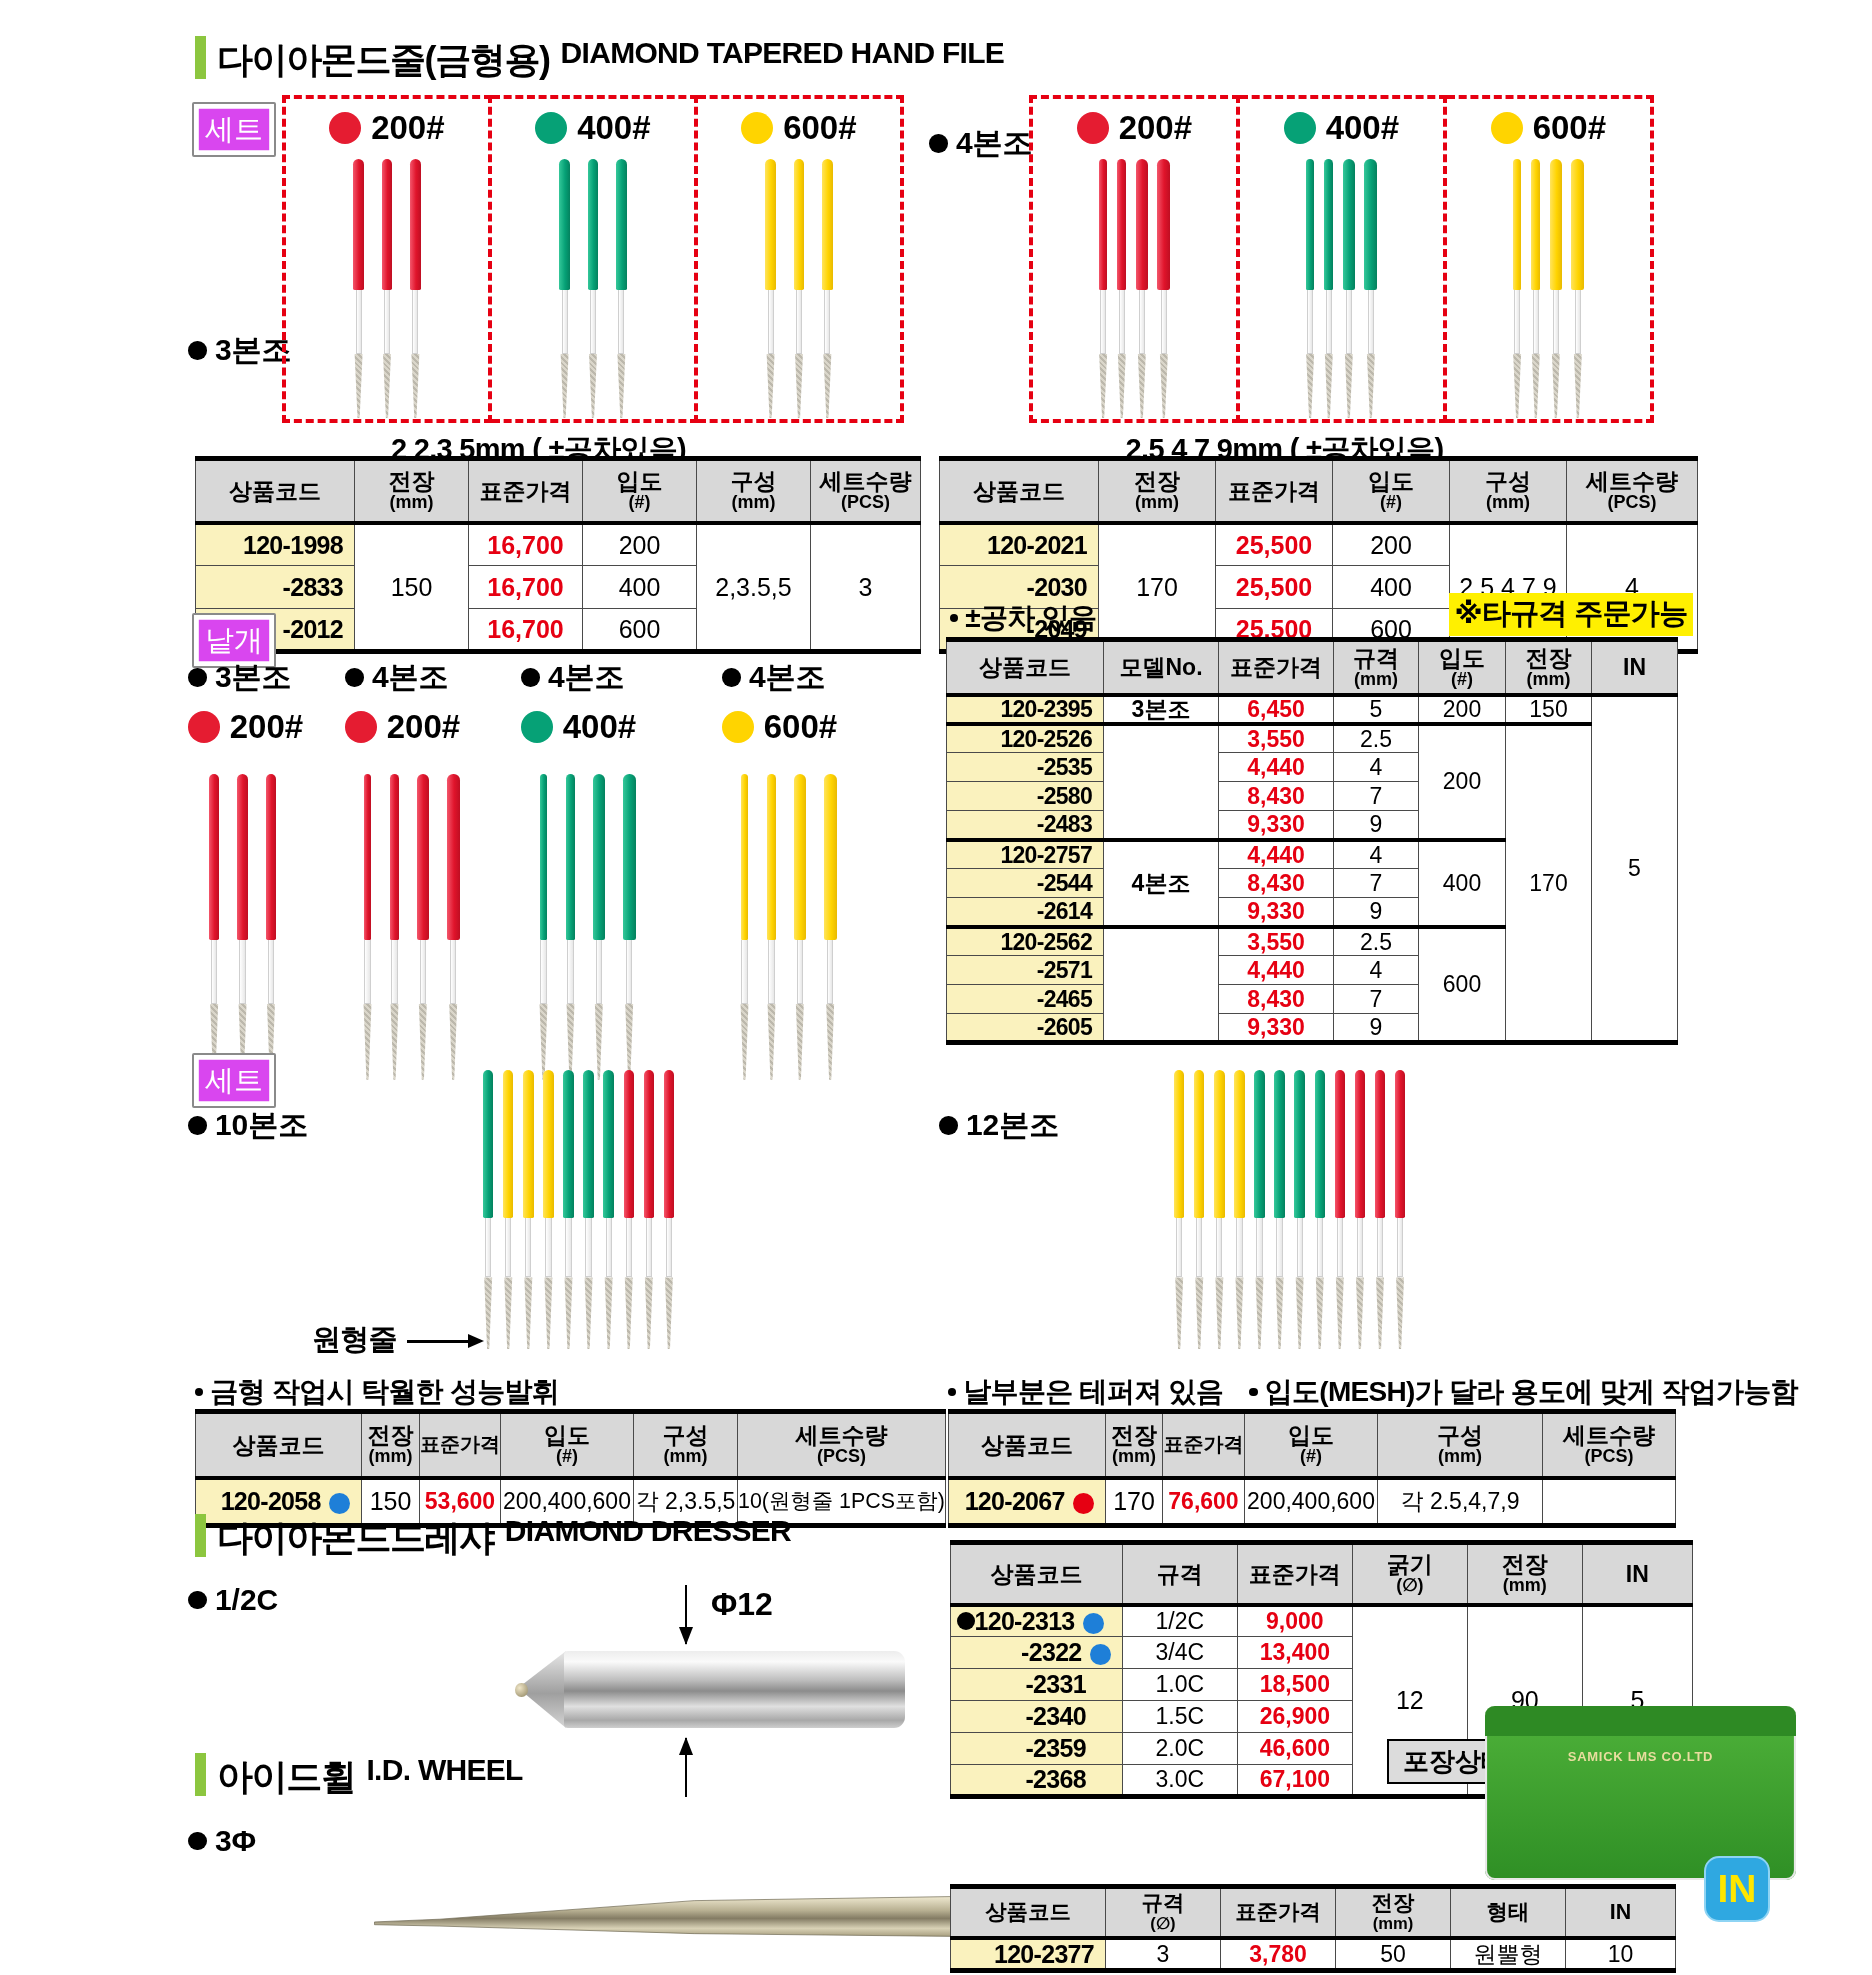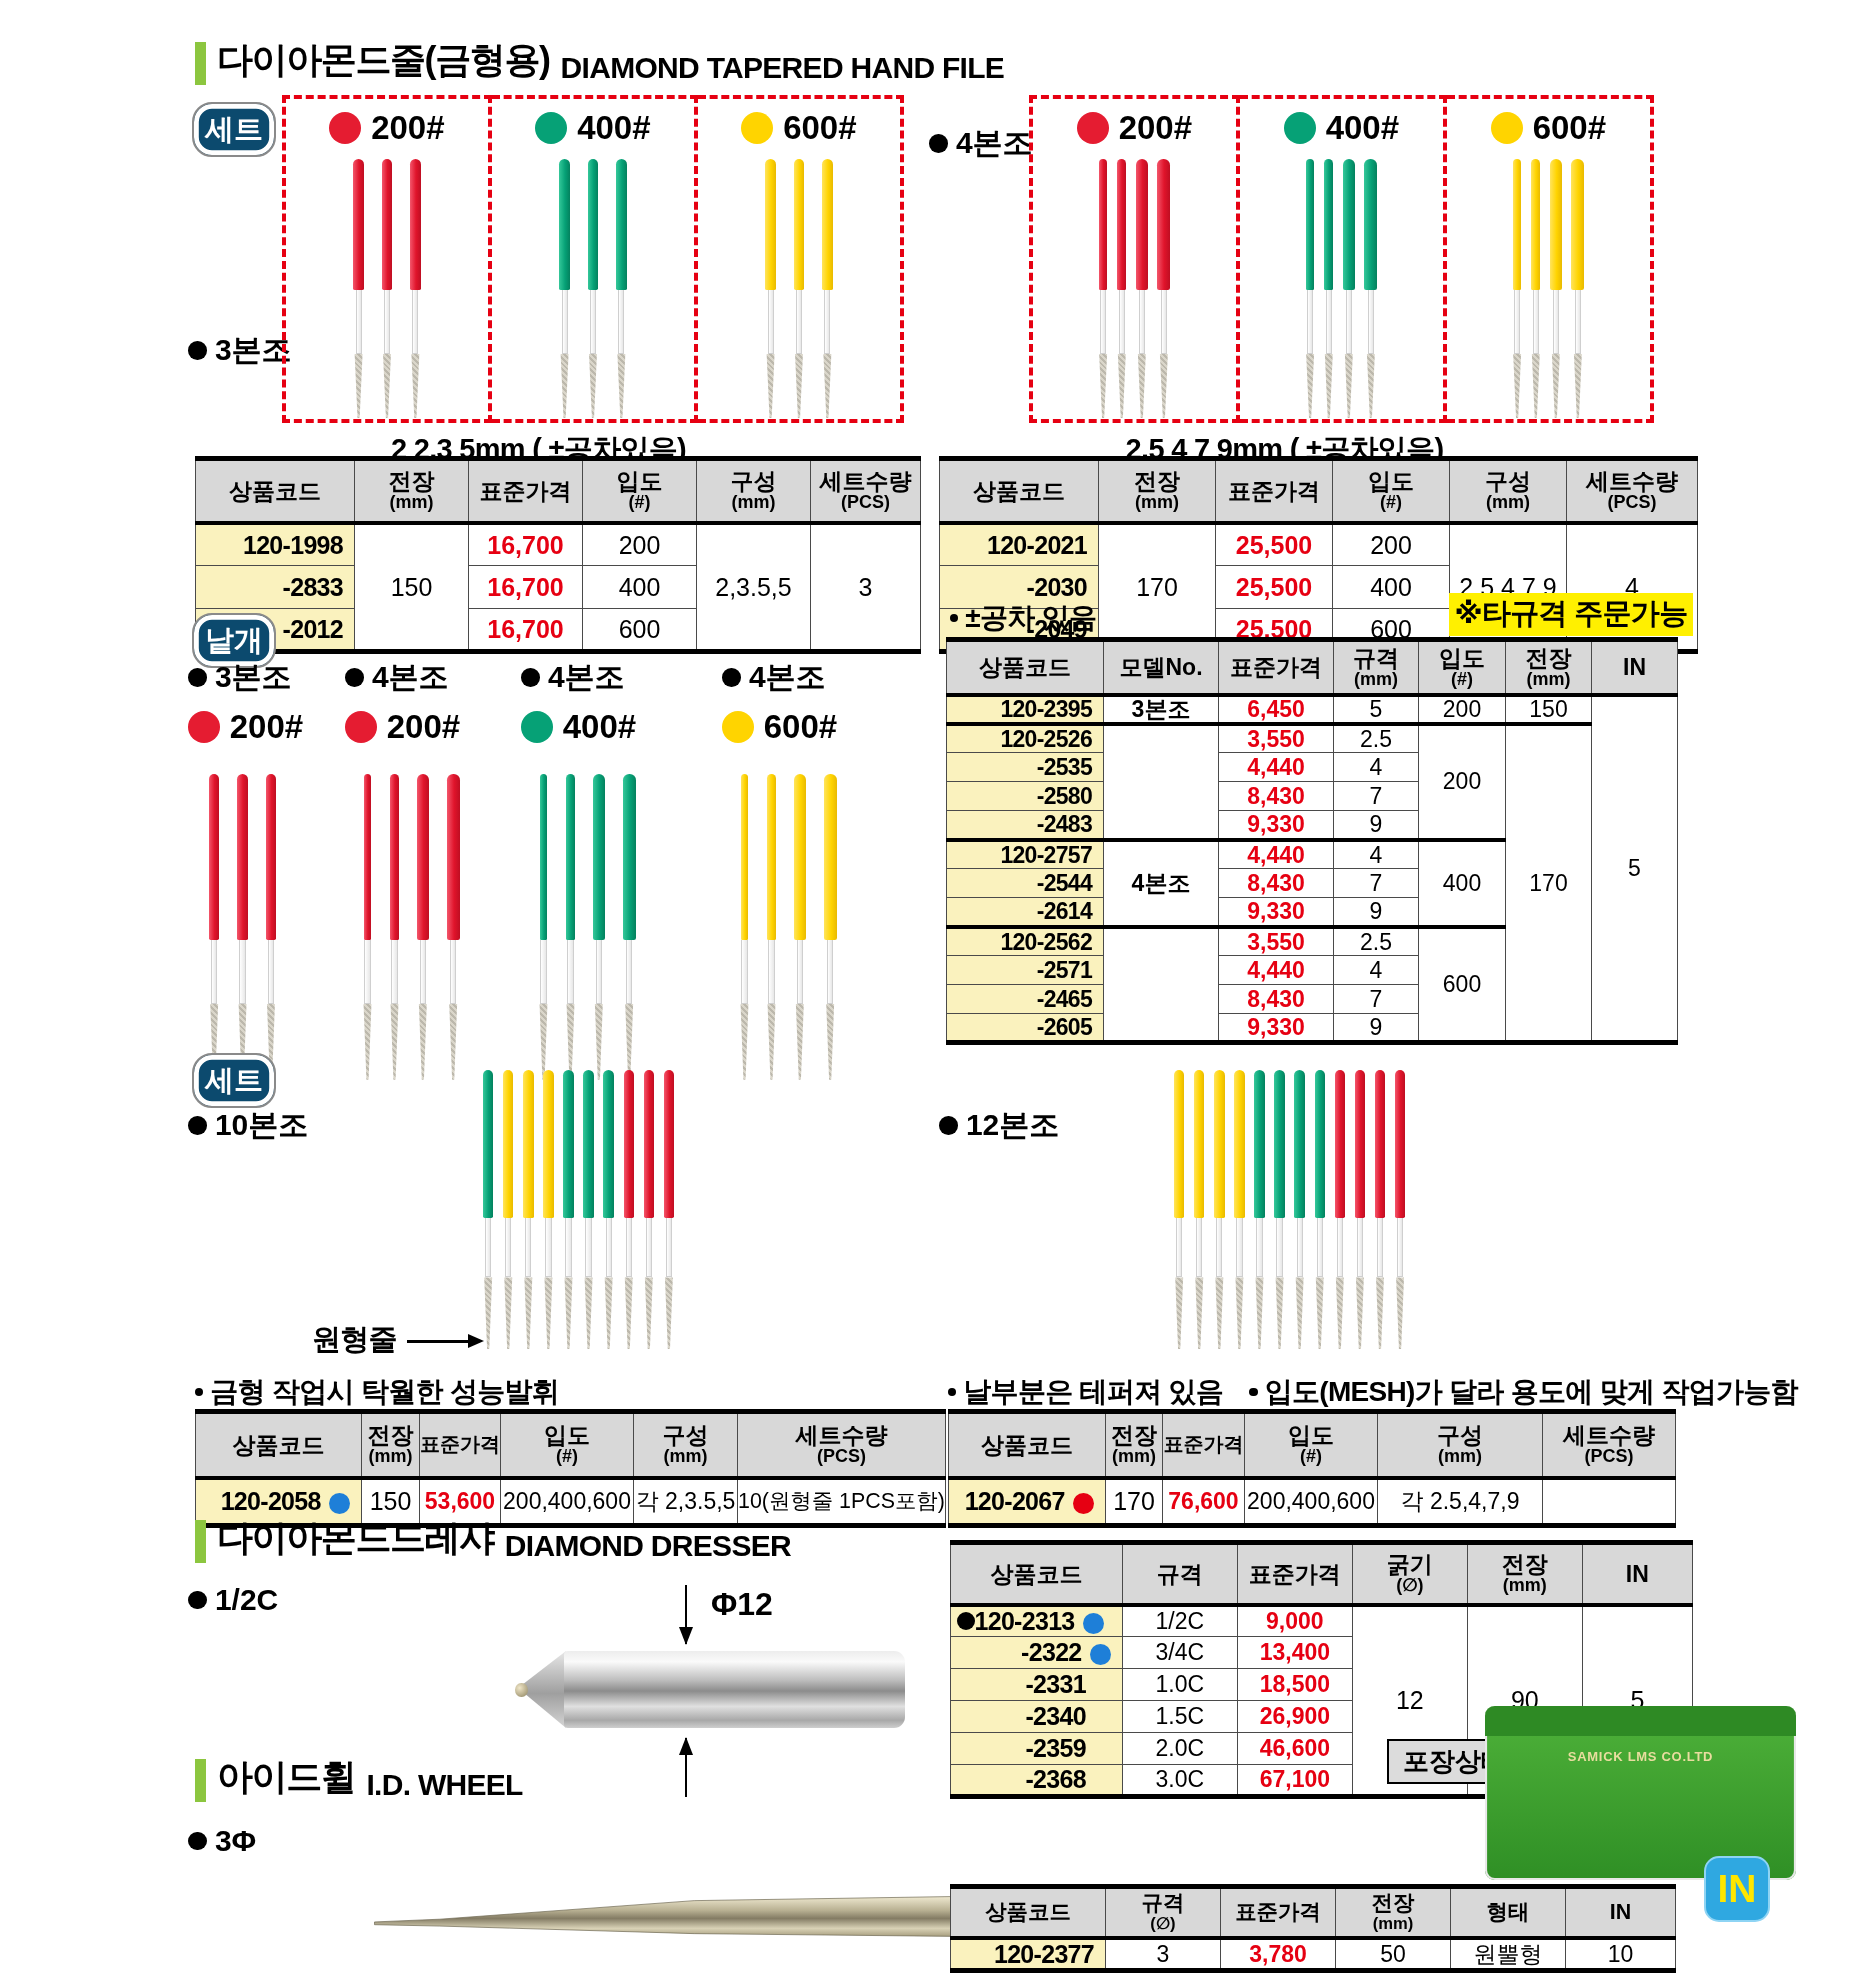--- a/index.html
+++ b/index.html
@@ -2,29 +2,29 @@
 <html style="font-size:11px"><head>
 <meta charset="utf-8">
 <style>
   *{box-sizing:border-box;margin:0;padding:0}
   html,body{background:#fff}
   #page{position:relative;width:1873px;height:1975px;background:#fff;
         font-family:"Liberation Sans","DejaVu Sans",sans-serif;color:#000;overflow:hidden}
   .abs{position:absolute}
 
   
-  .sec{display:flex;align-items:flex-end}
+  .sec{display:flex;align-items:flex-start}
   .bar{width:11px;height:43px;background:#8CC63F;margin-right:11px}
   .ko{font-size:36px;font-weight:800;letter-spacing:-1.4px}
   .en{font-size:30px;font-weight:700;margin-left:11px;letter-spacing:-0.7px}
 
   
   .badge{display:flex;align-items:center;justify-content:center;width:84px;height:55px;
-         background:#0c4a6e;border:2.1px solid #8a8a8a;border-radius:20px;
-         box-shadow:inset 0 0 0 4.8px #fff;color:#fff;font-size:29px;font-weight:700}
+         background:#d946ef;border:2.1px solid #8a8a8a;border-radius:2px;
+         box-shadow:inset 0 0 0 4.8px #fff;color:#fff;font-size:29px;font-weight:400}
 
   
   .bullet-item{display:flex;align-items:center;gap:8.3px;font-size:30px;font-weight:700}
   .bdot{width:18.6px;height:18.6px;border-radius:50%;background:#000;flex:0 0 auto}
 
   
   .grit{display:flex;align-items:center;gap:9.7px;font-size:33px;font-weight:700}
   .gdot{width:32px;height:32px;border-radius:50%;flex:0 0 auto}
   .c-r{background:#E51C31}.c-g{background:#06A176}.c-y{background:#FFD400}
 

